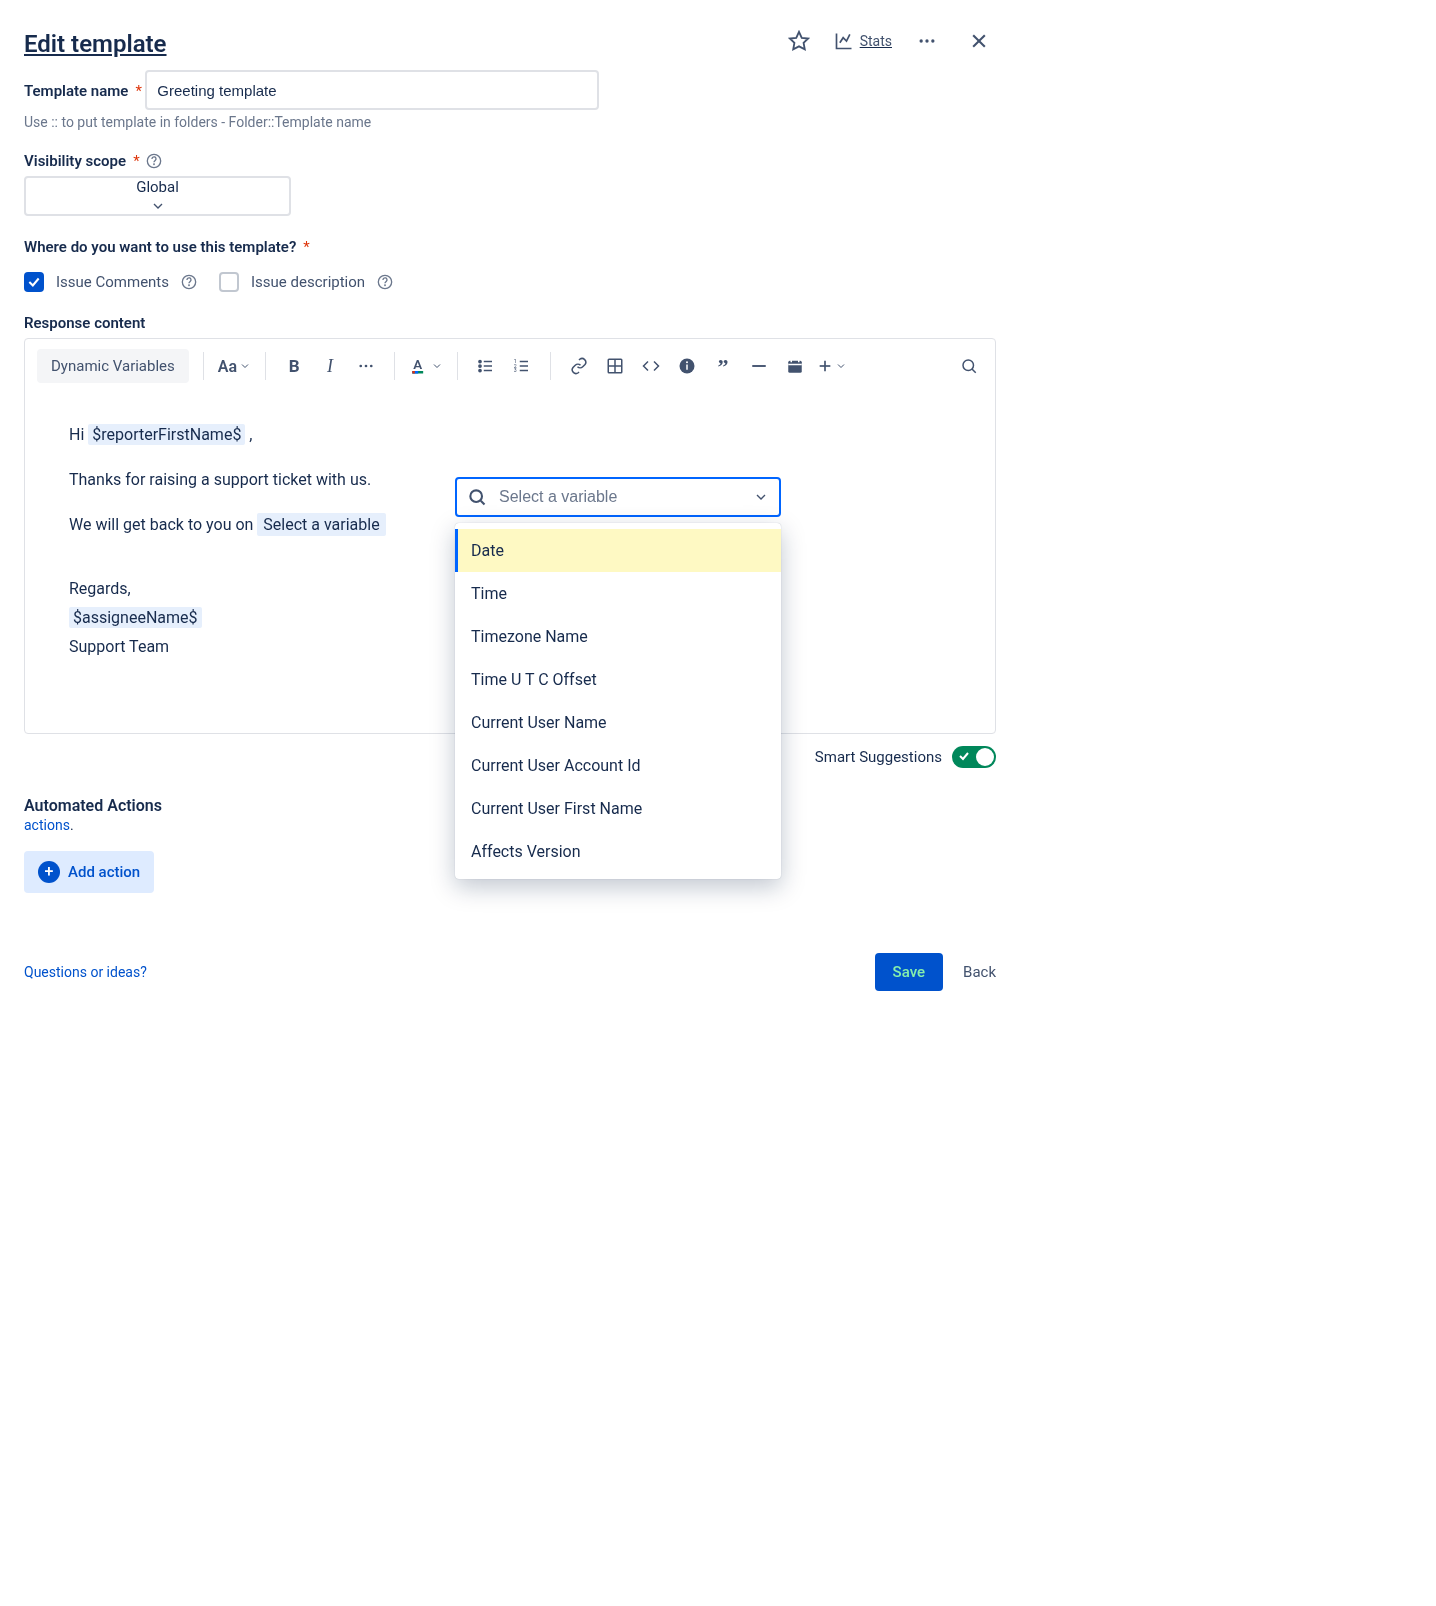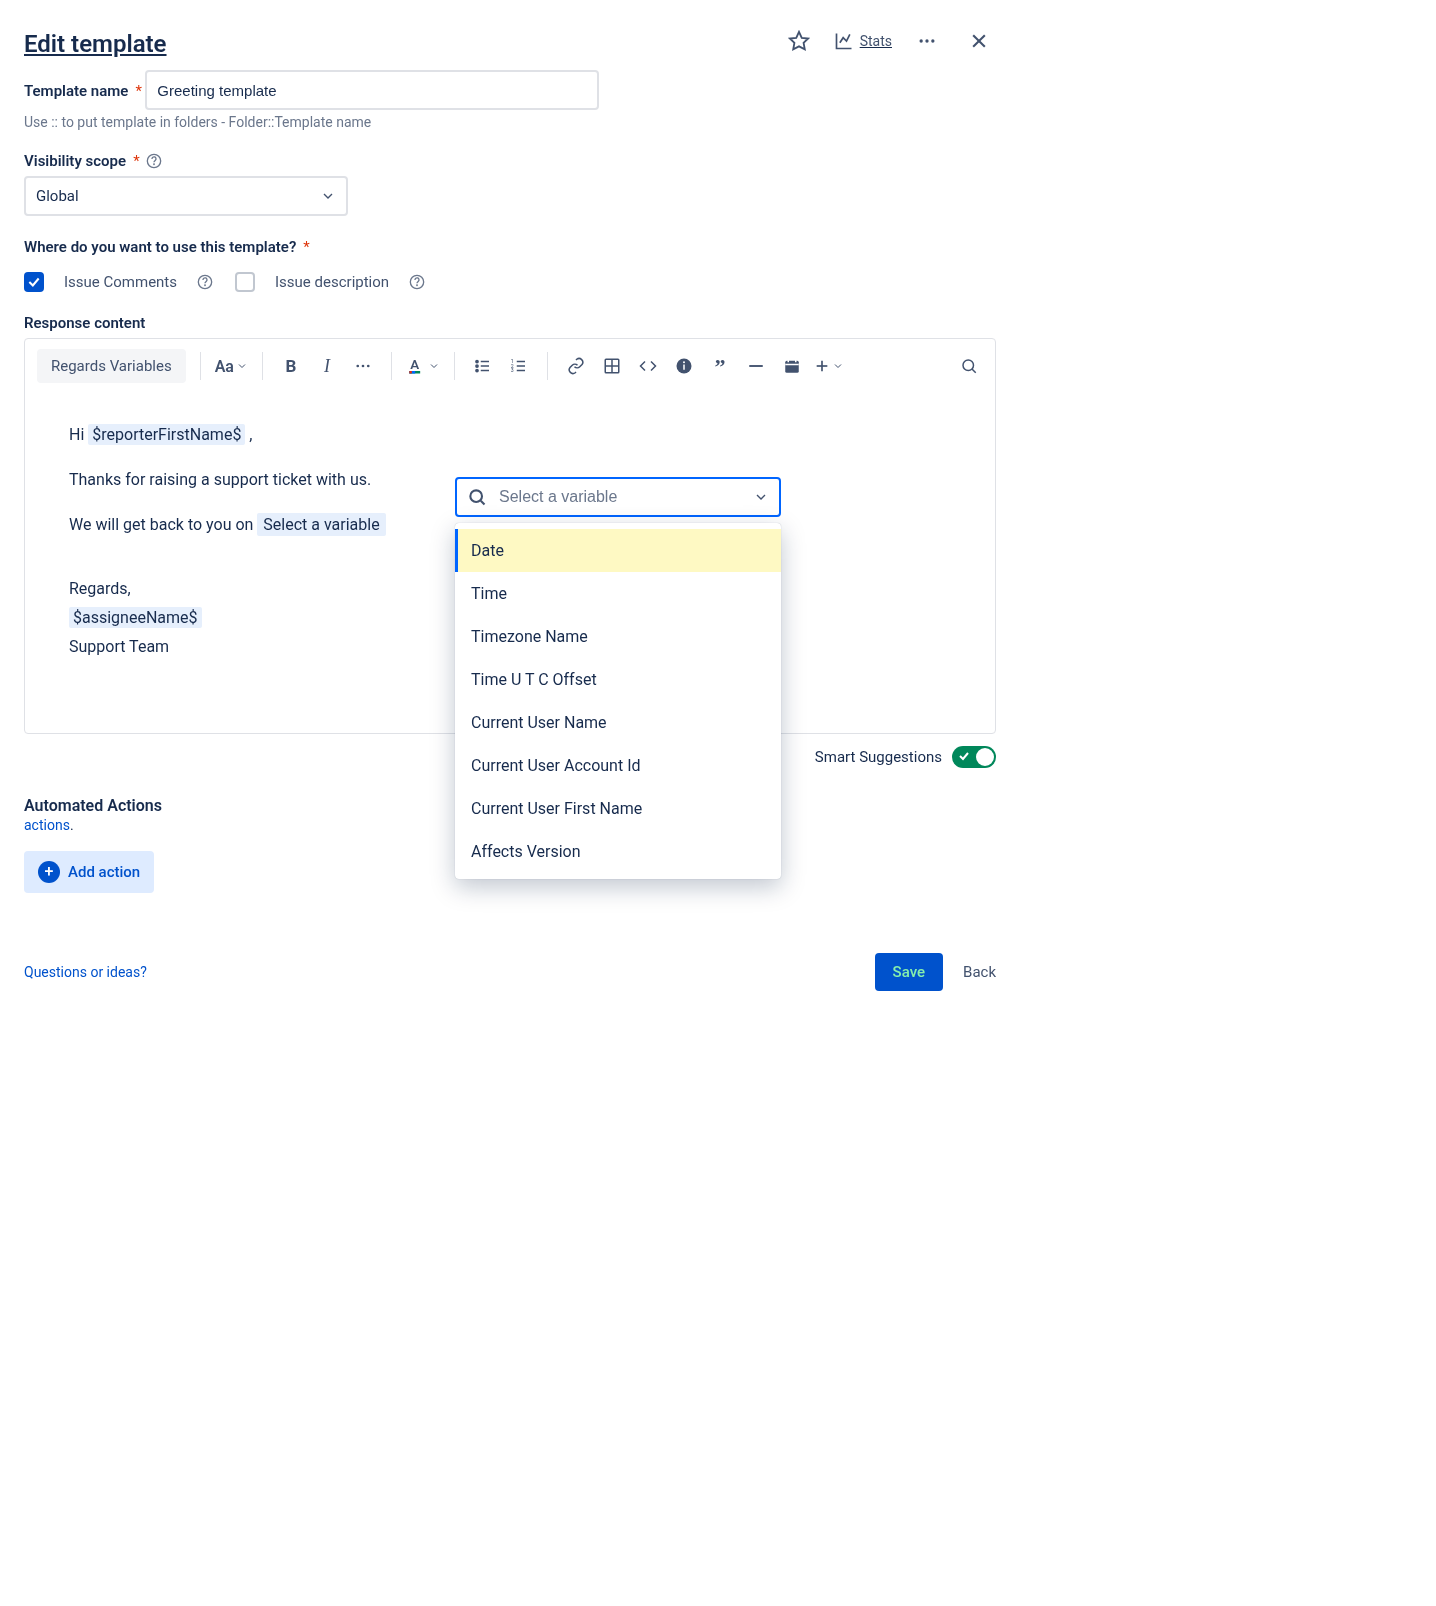--- a/index.html
+++ b/index.html
@@ -36,25 +36,25 @@
 
   
   .field { margin-bottom: 22px; }
   .field-label { font-size: 15px; font-weight: 600; color: var(--text-dark); display: inline-flex; align-items: center; gap: 6px; margin-bottom: 6px;}
   .req { color: var(--red); font-weight: 400; margin-left: 1px;}
   .help-icon { width: 16px; height: 16px; color: var(--text-subtle); display: inline-flex; }
 
   .text-input { width: 454px; height: 40px; border: 2px solid var(--border); border-radius: 4px; padding: 0 10px; font-size: 15px; color: var(--text-dark); }
   .field-hint { color: var(--text-subtle); font-size: 14px; margin-top: 4px; }
 
-  .select { width: 324px; height: 40px; border: 2px solid var(--border); border-radius: 4px; padding: 0 10px; font-size: 15px; color: var(--text-dark); display: flex; align-items: center; justify-content: space-between; cursor: pointer; background:#fff;}
+  .select { width: 267px; height: 40px; border: 2px solid var(--border); border-radius: 4px; padding: 0 10px; font-size: 15px; color: var(--text-dark); display: flex; align-items: center; justify-content: space-between; cursor: pointer; background:#fff;flex-direction:column;}
   .chev { width: 16px; height: 16px; color: var(--text-mid); }
 
   .check-row { display: flex; align-items: center; gap: 22px; margin-top: 10px;}
-  .chk { display: inline-flex; align-items: center; gap: 20px; font-size: 15px; color: var(--text-mid); }
+  .chk { display: inline-flex; align-items: center; gap: 12px; font-size: 15px; color: var(--text-mid); }
   .chk-box { width: 20px; height: 20px; border-radius: 4px; display: inline-flex; align-items: center; justify-content: center; }
   .chk-box.checked { background: #0052CC; }
   .chk-box.unchecked { border: 2px solid var(--border-dark); background: #fff; }
 
   
   .editor-wrap { border: 1px solid var(--border); border-radius: 4px; position: relative; }
   .toolbar { display: flex; align-items: center; gap: 8px; padding: 10px 12px; }
   .tb-chip { background: var(--bg-subtle); color: var(--text-mid); font-size: 15px; padding: 8px 14px; border-radius: 4px; cursor: pointer; }
   .tb-sep { width: 1px; height: 28px; background: var(--border); margin: 0 6px; }
   .tb-btn { display: inline-flex; align-items: center; justify-content: center; min-width: 28px; height: 28px; color: var(--text-mid); cursor: pointer; gap: 2px; }
@@ -197,21 +197,21 @@
       </label>
     </div>
   </div>
 
   
   <div class="field" style="margin-bottom:8px;">
     <div class="field-label">Response content</div>
     <div class="editor-wrap">
 
       <div class="toolbar">
-        <span class="tb-chip">Regards Variables</span>
+        <span class="tb-chip">Dynamic Variables</span>
         <span class="tb-sep"></span>
         <span class="tb-btn">
           <span style="font-weight:600;font-size:16px;">Aa</span>
           <svg width="12" height="12" viewBox="0 0 24 24" fill="none" stroke="currentColor" stroke-width="2">
               <polyline points="6 9 12 15 18 9"></polyline>
             </svg>
         </span>
         <span class="tb-sep"></span>
         <span class="tb-btn" style="font-weight:700;font-size:17px;">B</span>
         <span class="tb-btn" style="font-style:italic;font-family:serif;font-size:18px;">I</span>

